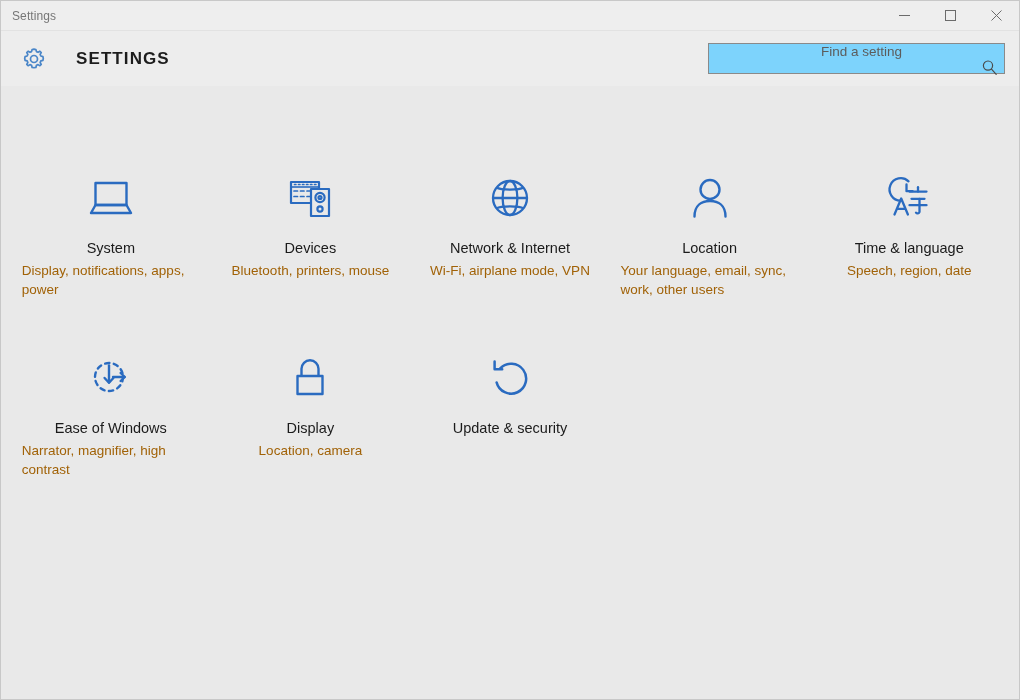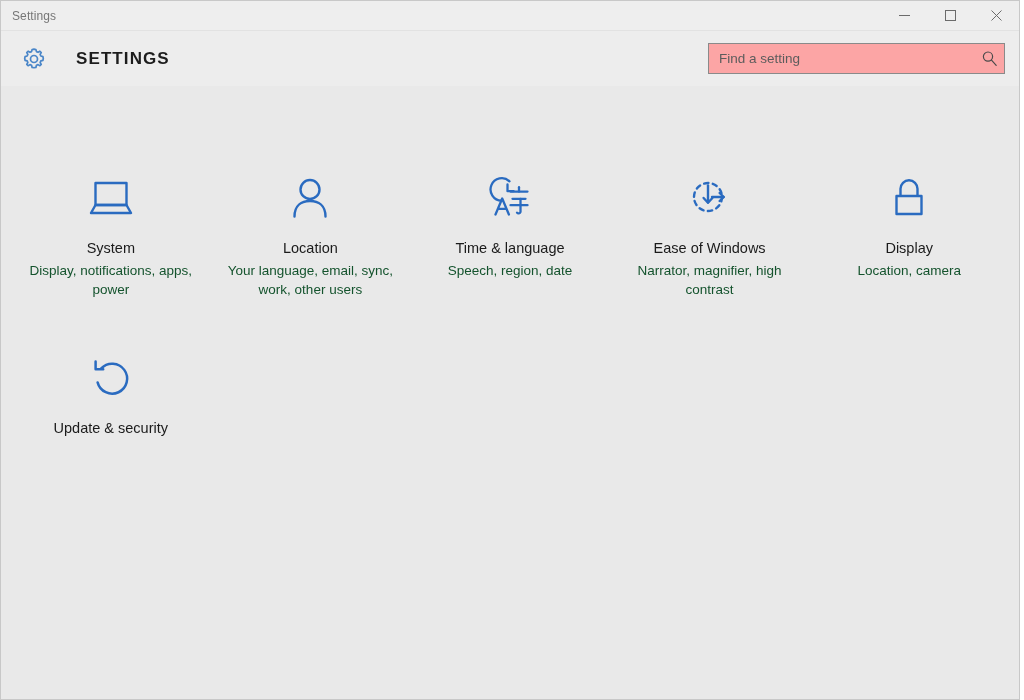--- a/index.html
+++ b/index.html
@@ -82,25 +82,26 @@
     font-weight: bold;
     color: #1d1d1d;
     letter-spacing: 1.1px;
   }
   .search-wrap {
     position: absolute;
     right: 14px;
     top: 12px;
     width: 297px;
     height: 31px;
-    background: #fca5a5;
+    background: #7dd3fc;
     border: 1px solid #8a8a8a;
     box-sizing: border-box;
     display: flex;
-    align-items: flex-start;
+    align-items: flex-end;
+    flex-direction: column;
   }
   .search-input {
     flex: 1;
     border: none;
     outline: none;
     background: transparent;
     font-family: "Liberation Sans", sans-serif;
     font-size: 13.5px;
     color: #333333;
     padding: 0 6px 0 10px;
@@ -148,22 +149,22 @@
   .tile-title {
     margin-top: 11px;
     font-size: 14.5px;
     color: #1b1b1b;
     text-align: center;
     line-height: 1.25;
   }
   .tile-sub {
     margin-top: 4px;
     font-size: 13.5px;
-    color: #14532d;
-    text-align: center;
+    color: #a16207;
+    text-align: left;
     line-height: 1.42;
     max-width: 178px;
   }
 </style>
 </head>
 <body>
 
 <div class="window">
 
   <div class="titlebar">
@@ -221,21 +222,57 @@
             <g fill="none" stroke="currentColor" stroke-width="2.4" stroke-linejoin="round">
               <rect x="12.5" y="8" width="31" height="22"></rect>
               <path d="M8 38 L12.5 30 L43.5 30 L48 38 Z"></path>
             </g>
           </svg>
         </div>
         <div class="tile-title">System</div>
         <div class="tile-sub">Display, notifications, apps, power</div>
       </div>
 
-
+      <div class="tile">
+        <div class="tile-icon">
+          <svg width="56" height="48" viewBox="0 0 56 48">
+            <g fill="none" stroke="currentColor" stroke-width="2.2" stroke-linejoin="round">
+              <rect x="9" y="7" width="28" height="21"></rect>
+              <path d="M9 12 H37" stroke-width="1.6"></path>
+              <g stroke-width="1.7" stroke-linecap="round">
+                <path d="M12.5 9.5 h1.4 M16.5 9.5 h1.4 M20.5 9.5 h1.4 M24.5 9.5 h1.4 M28.5 9.5 h1.4 M32.5 9.5 h1.4"></path>
+                <path d="M12 16 h3.5 M18.5 16 h3.5 M25 16 h3.5"></path>
+                <path d="M12 21.5 h3.5 M18.5 21.5 h3.5 M25 21.5 h3.5"></path>
+              </g>
+              <rect x="29" y="14" width="18" height="27" fill="#e9e9e9"></rect>
+              <circle cx="38" cy="22.5" r="4.6"></circle>
+              <circle cx="38" cy="22.5" r="1.5"></circle>
+              <circle cx="38" cy="34" r="2.6"></circle>
+            </g>
+          </svg>
+        </div>
+        <div class="tile-title">Devices</div>
+        <div class="tile-sub">Bluetooth, printers, mouse</div>
+      </div>
+
+      <div class="tile">
+        <div class="tile-icon">
+          <svg width="56" height="48" viewBox="0 0 56 48">
+            <g fill="none" stroke="currentColor" stroke-width="2.3">
+              <circle cx="28" cy="23" r="17"></circle>
+              <ellipse cx="28" cy="23" rx="7.4" ry="17"></ellipse>
+              <path d="M11 23 H45"></path>
+              <path d="M14.4 12.6 C19 15.4 37 15.4 41.6 12.6"></path>
+              <path d="M14.4 33.4 C19 30.6 37 30.6 41.6 33.4"></path>
+            </g>
+          </svg>
+        </div>
+        <div class="tile-title">Network &amp; Internet</div>
+        <div class="tile-sub">Wi-Fi, airplane mode, VPN</div>
+      </div>
 
 
       <div class="tile">
         <div class="tile-icon">
           <svg width="56" height="48" viewBox="0 0 56 48">
             <g fill="none" stroke="currentColor" stroke-width="2.4">
               <circle cx="28" cy="14.5" r="9.5"></circle>
               <path d="M12.5 41.5 C12.5 30.5 19.5 26 28 26 C36.5 26 43.5 30.5 43.5 41.5" stroke-linecap="round"></path>
             </g>
           </svg>

